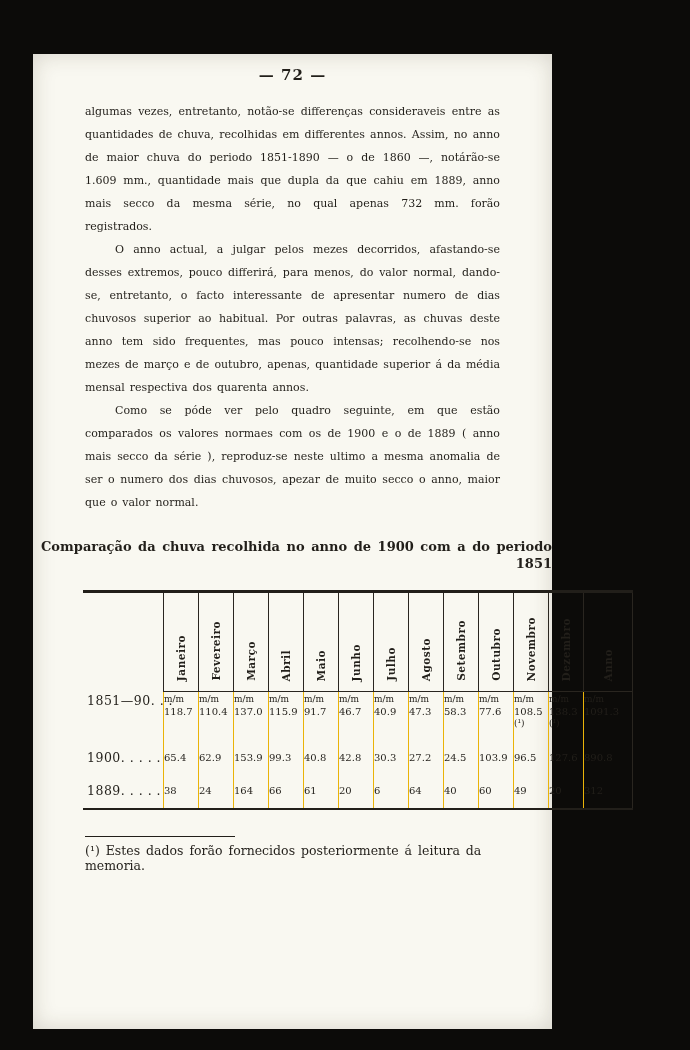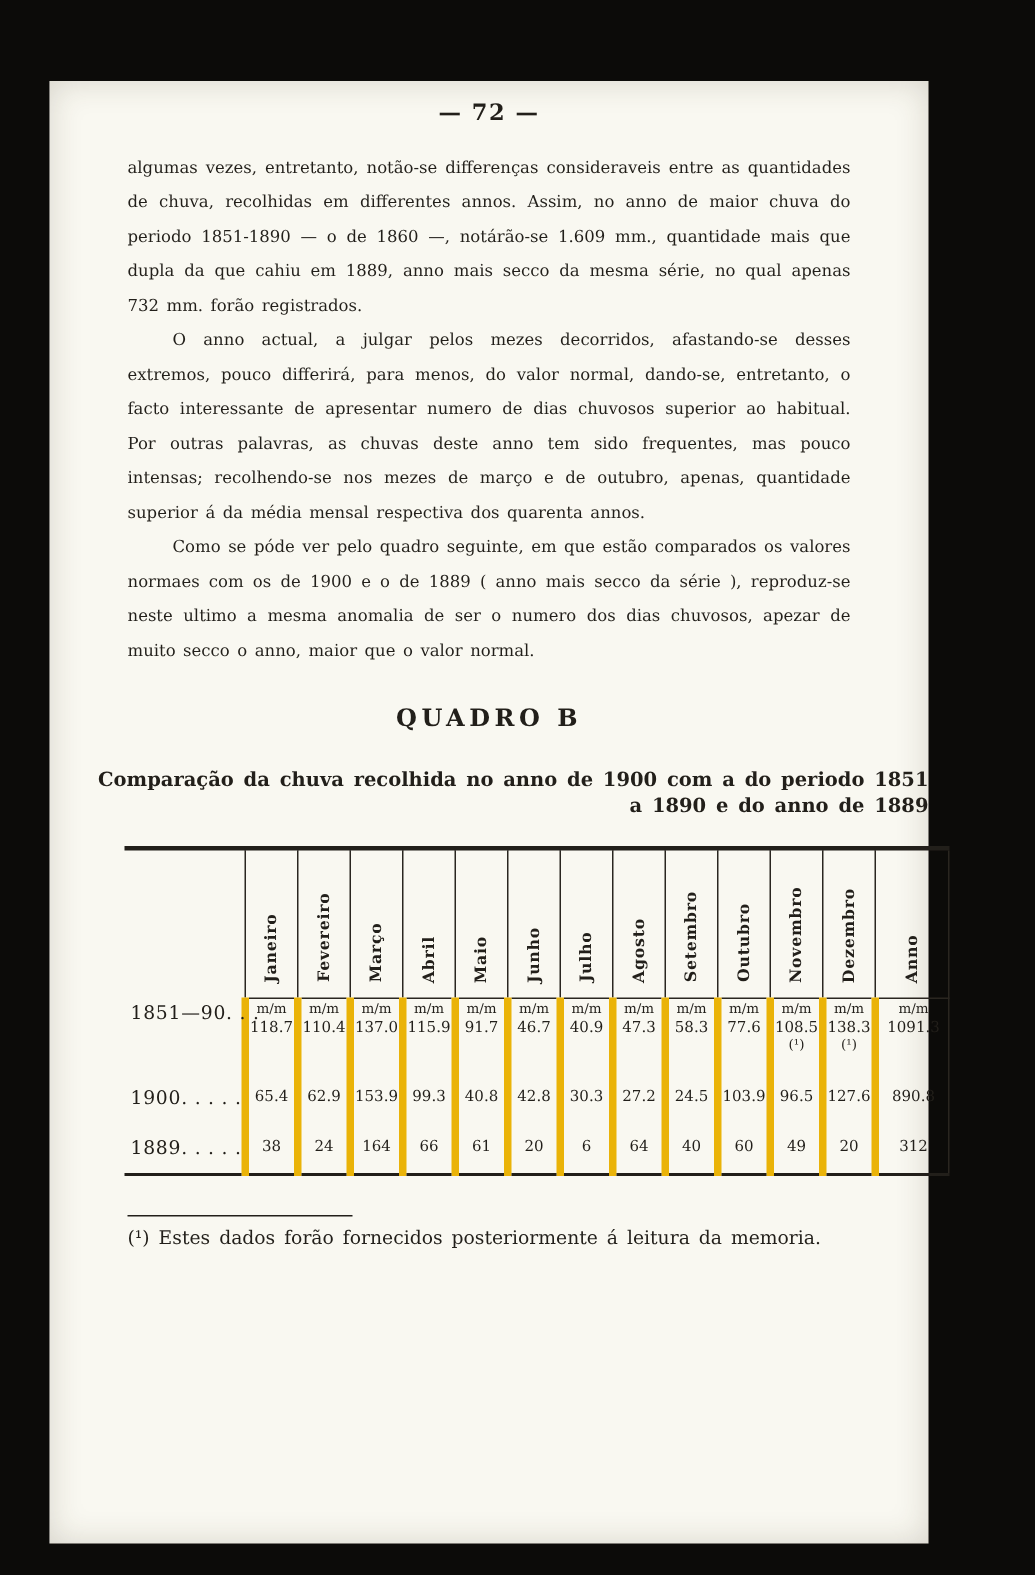--- a/index.html
+++ b/index.html
@@ -6,21 +6,21 @@
   body {
     width: 690px; height: 1050px;
     background: #0c0b09;
     position: relative;
     font-family: "DejaVu Serif", "Liberation Serif", serif;
     overflow: hidden;
   }
   .page {
     position: absolute;
     left: 33px; top: 54px;
-    width: 586px; height: 975px;
+    width: 519px; height: 975px;
     background: #f9f8f1;
     color: #221f1a;
     box-shadow: inset 0 0 22px rgba(60,50,30,0.18);
   }
   .page-number {
     text-align: center;
     padding-top: 12px;
     font-weight: bold;
     font-size: 15px;
     letter-spacing: 1px;
@@ -79,22 +79,22 @@
   }
   td.row-label {
     font-size: 12.5px;
     padding-left: 4px;
     white-space: nowrap;
     border: none;
     vertical-align: middle;
     letter-spacing: 0.5px;
   }
   td.val {
-    border-left: 5px solid #eab308;
-    text-align: center;
+    border-left: 1px solid #eab308;
+    text-align: left;
     font-size: 10px;
     padding: 0;
     overflow: hidden;
   }
   td.val.last { border-right: 1px solid #2a2620; }
   tr.r0 td { height: 48px; vertical-align: top; }
   tr.r0 td.val { padding-top: 2px; }
   tr.r1 td { height: 28px; vertical-align: middle; }
   tr.r2 td { height: 34px; vertical-align: middle; }
   .unit { font-size: 9px; line-height: 11px; }
@@ -118,25 +118,23 @@
 <div class="page">
 
   <div class="page-number">— 72 —</div>
 
   <div class="text-block">
     <p class="para">algumas vezes, entretanto, notão-se differenças consideraveis entre as quantidades de chuva, recolhidas em differentes annos. Assim, no anno de maior chuva do periodo 1851-1890 — o de 1860 —, notárão-se 1.609 mm., quantidade mais que dupla da que cahiu em 1889, anno mais secco da mesma série, no qual apenas 732 mm. forão registrados.</p>
     <p class="para indent">O anno actual, a julgar pelos mezes decorridos, afastando-se desses extremos, pouco differirá, para menos, do valor normal, dando-se, entretanto, o facto interessante de apresentar numero de dias chuvosos superior ao habitual. Por outras palavras, as chuvas deste anno tem sido frequentes, mas pouco intensas; recolhendo-se nos mezes de março e de outubro, apenas, quantidade superior á da média mensal respectiva dos quarenta annos.</p>
     <p class="para indent">Como se póde ver pelo quadro seguinte, em que estão comparados os valores normaes com os de 1900 e o de 1889 ( anno mais secco da série ), reproduz-se neste ultimo a mesma anomalia de ser o numero dos dias chuvosos, apezar de muito secco o anno, maior que o valor normal.</p>
   </div>
 
-  <div class="heading">QUADRO B</div>
 
   <div class="caption">
     <div>Comparação da chuva recolhida no anno de 1900 com a do periodo 1851</div>
-    <div>a 1890 e do anno de 1889</div>
   </div>
 
   <div class="table-wrap">
     <table class="rainfall">
       <thead>
         <tr>
           <th class="label-col"></th>
         <th class="month"><span class="rot">Janeiro</span></th>
             <th class="month"><span class="rot">Fevereiro</span></th>
             <th class="month"><span class="rot">Março</span></th>

